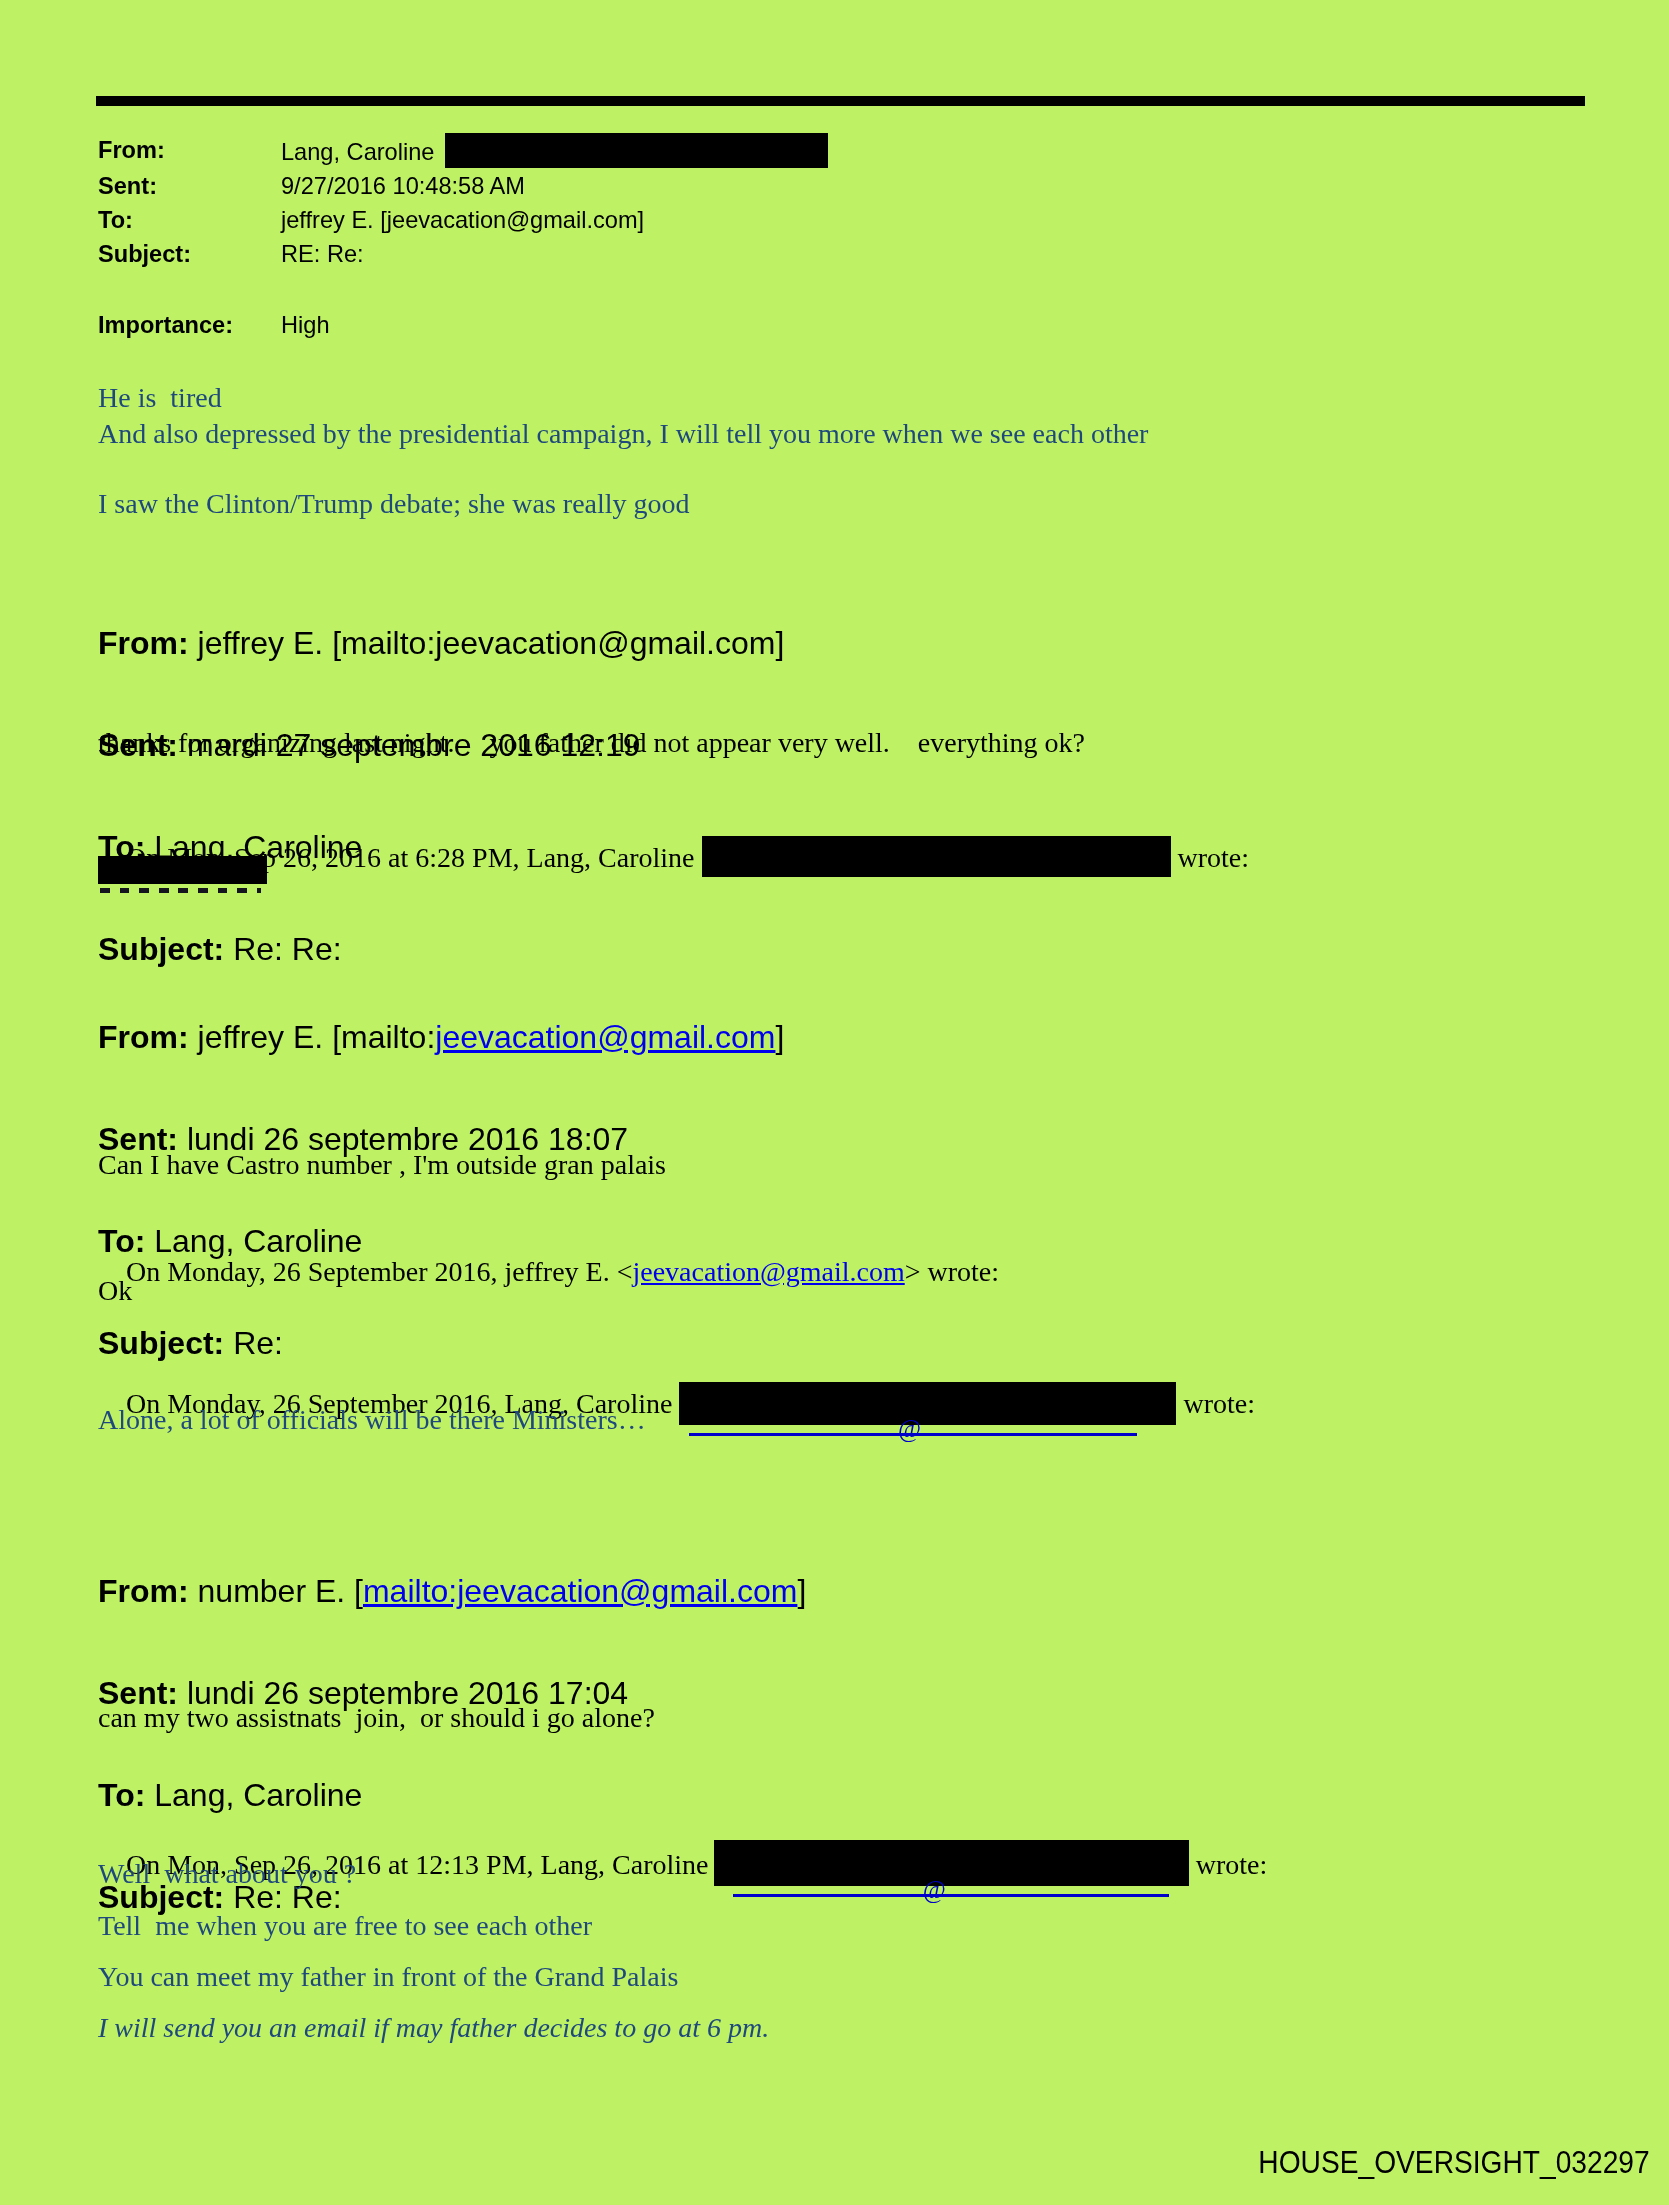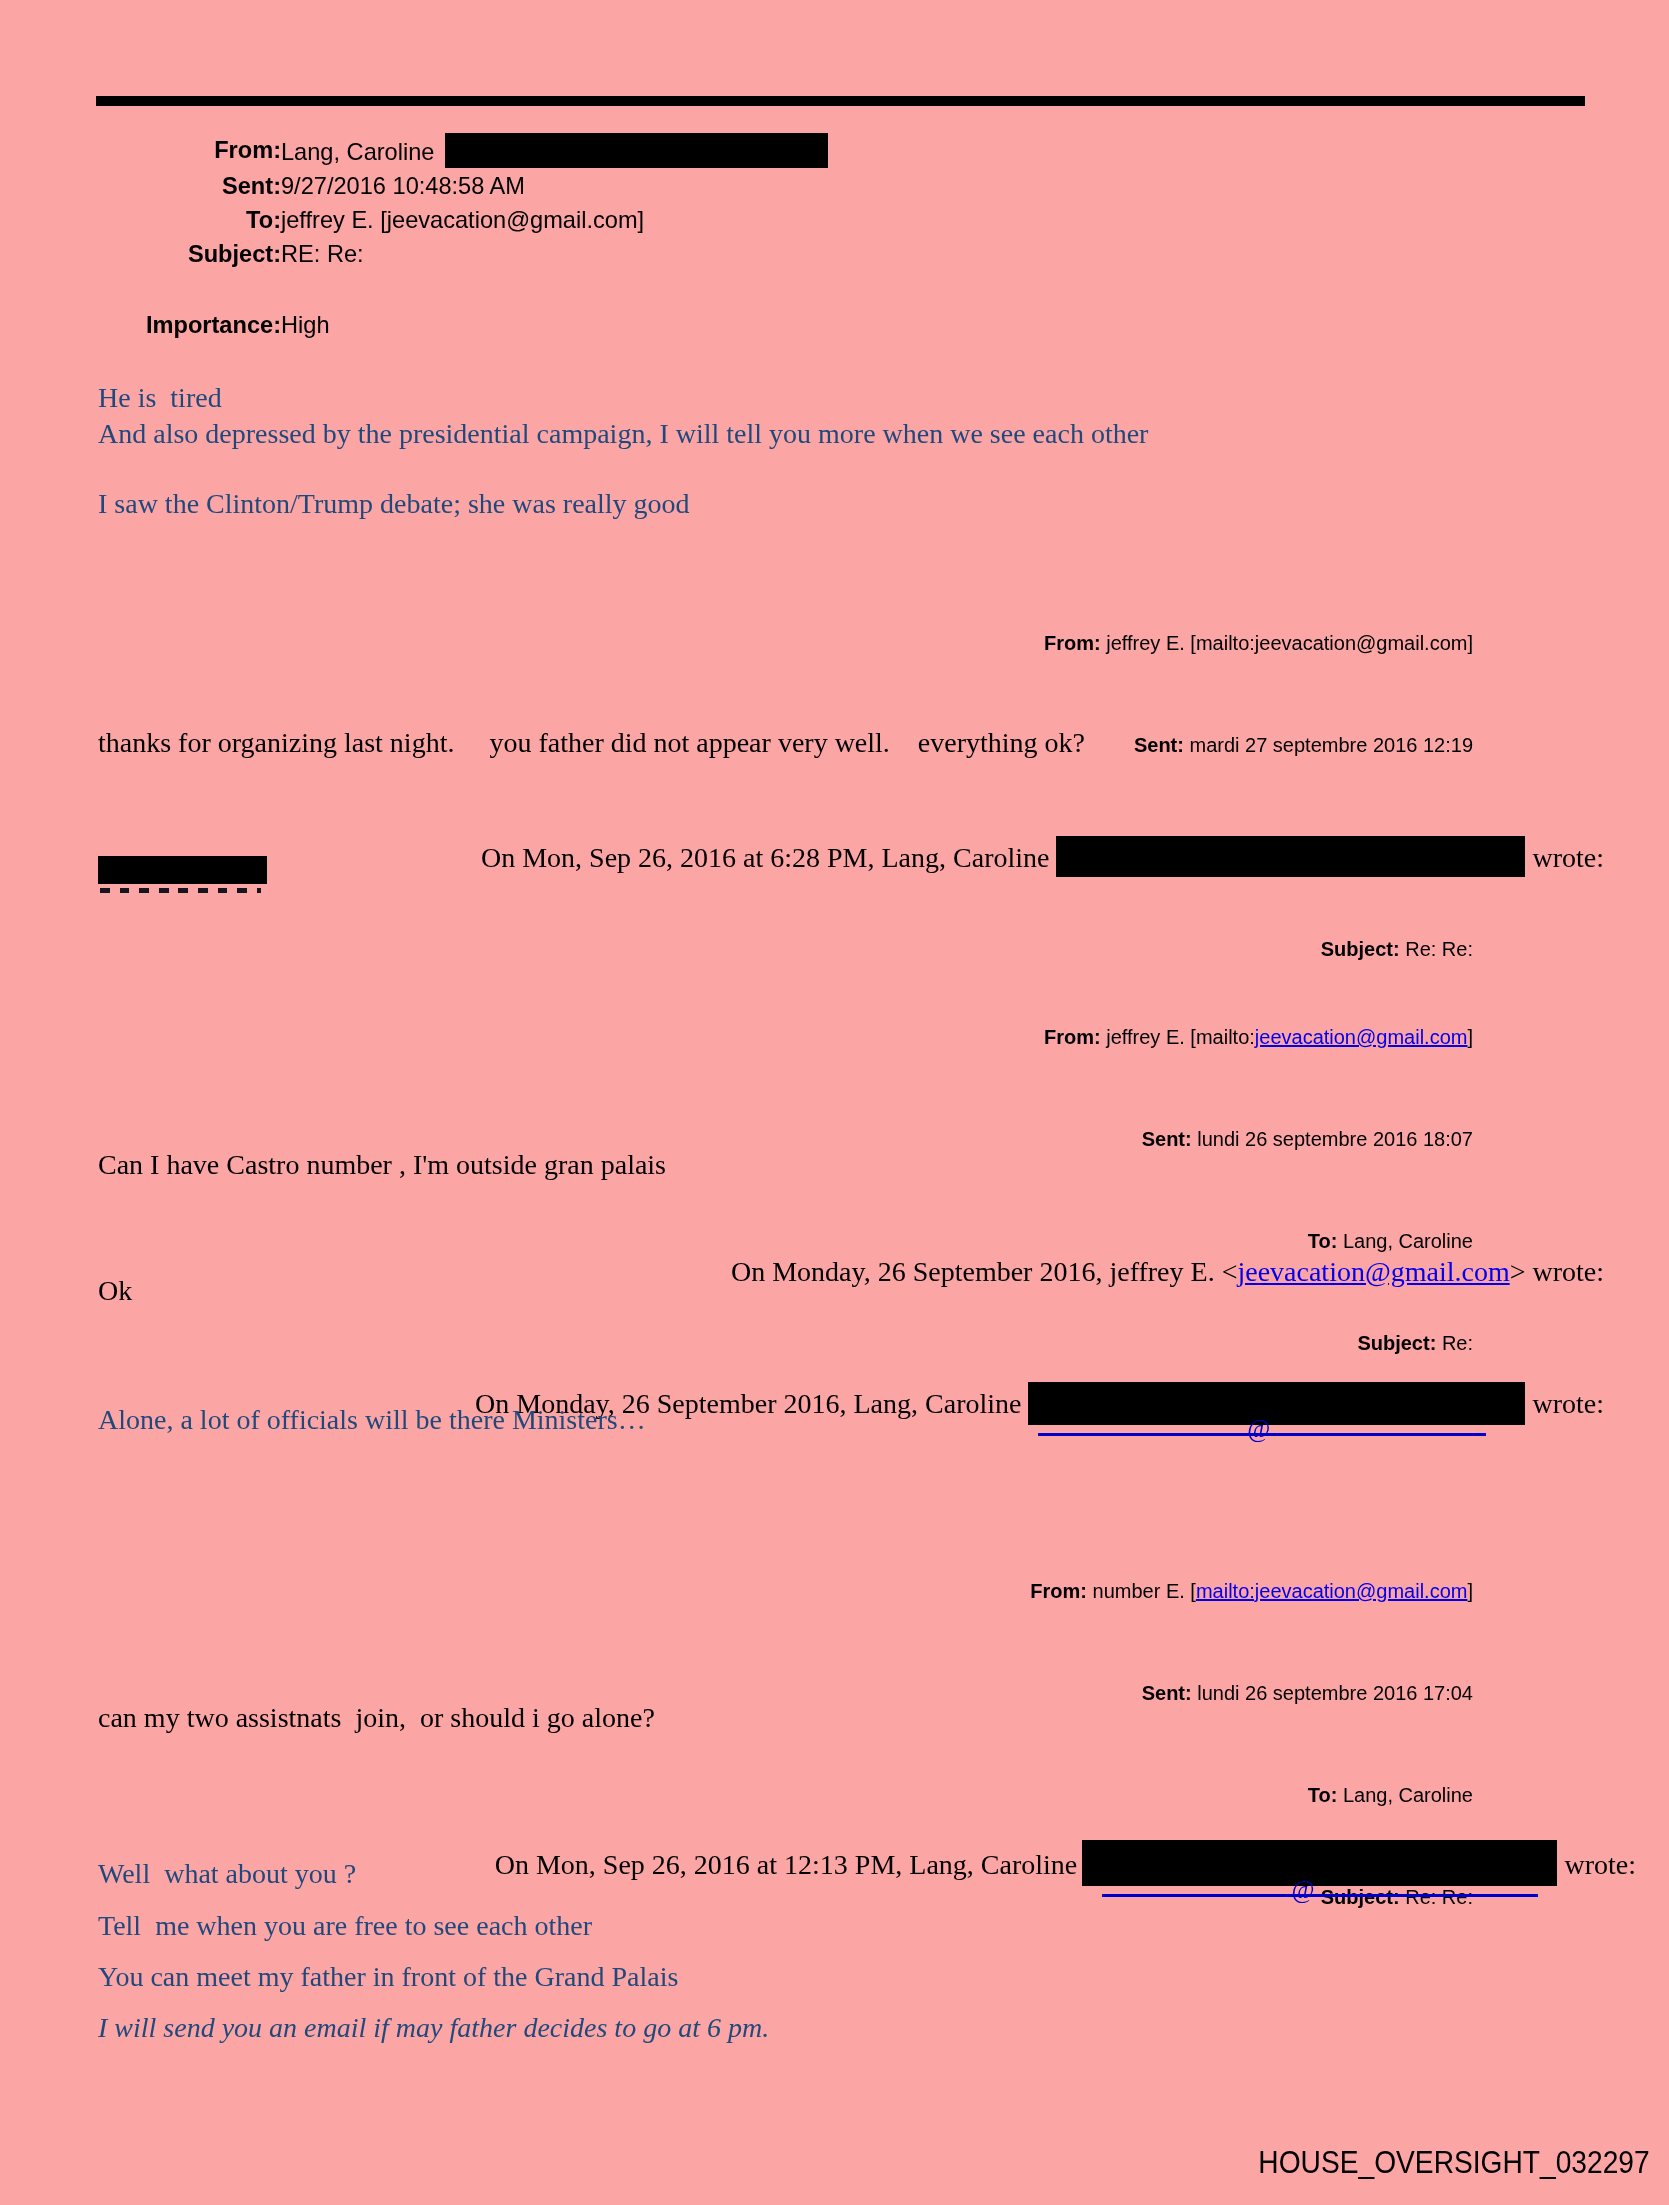--- a/index.html
+++ b/index.html
@@ -1,27 +1,27 @@
 <!DOCTYPE html>
 <html style="font-size:10.5px"><head>
 <meta charset="utf-8">
 <style>
   html,body{margin:0;padding:0;background:#ffffff;}
-  .page{position:relative;width:1669px;height:2205px;background:#fca5a5;overflow:hidden;
-        font-family:"Liberation Serif", serif;color:#000;text-align:right;}
+  .page{position:relative;width:1669px;height:2205px;background:#bef264;overflow:hidden;
+        font-family:"Liberation Serif", serif;color:#000;}
   .abs{position:absolute;}
   .sans{font-family:"Liberation Sans", sans-serif;}
   .b{font-weight:bold;}
   .serif{font-family:"Liberation Serif", serif;font-size:28px;white-space:pre-wrap;}
   .blue{color:#1F497D;}
   .hdr{font-size:23.6px;line-height:34px;}
   .hrow{display:flex;}
   .hlabel{display:inline-block;width:183px;font-weight:bold;}
   .hval{white-space:pre-wrap;}
-  .qhdr{font-size:20px;line-height:34px;white-space:pre-wrap;}
+  .qhdr{font-size:32px;line-height:34px;white-space:pre-wrap;}
   .rule{background:#000;}
   .redact{display:inline-block;background:#000;}
   .link{color:#0000EE;text-decoration:underline;cursor:pointer;}
   a.link{color:#0000EE;}
   .rwrap{position:relative;display:inline-block;}
   .rwrap .uline{position:absolute;left:9.2px;right:39px;bottom:-3.9px;border-bottom:3.3px solid #0000CC;}
   .rwrap .rat{position:absolute;bottom:-9.2px;left:44%;color:#0000CC;font-size:25px;line-height:25px;}
   .dots{height:5.9px;background:repeating-linear-gradient(90deg,#15151f 0 9.8px,transparent 9.8px 19.6px);
         margin-top:2px;}
   .footer{font-size:32px;letter-spacing:0;transform:scaleX(0.88);transform-origin:100% 50%;}

